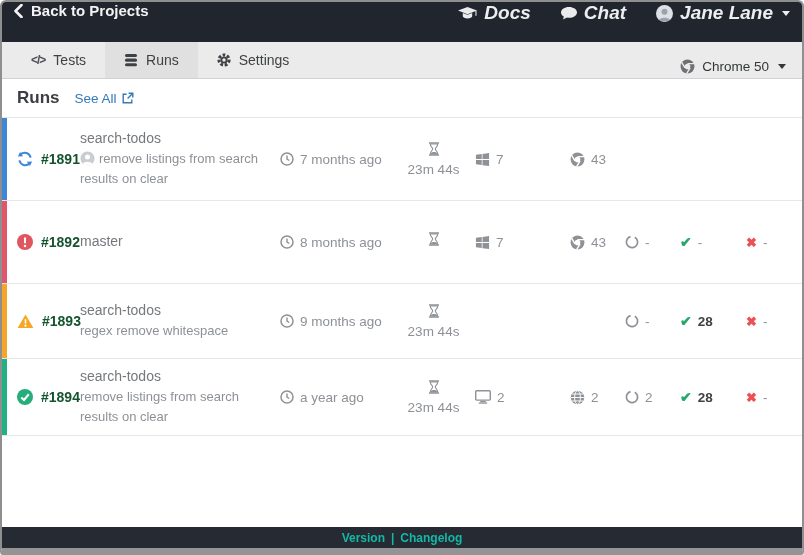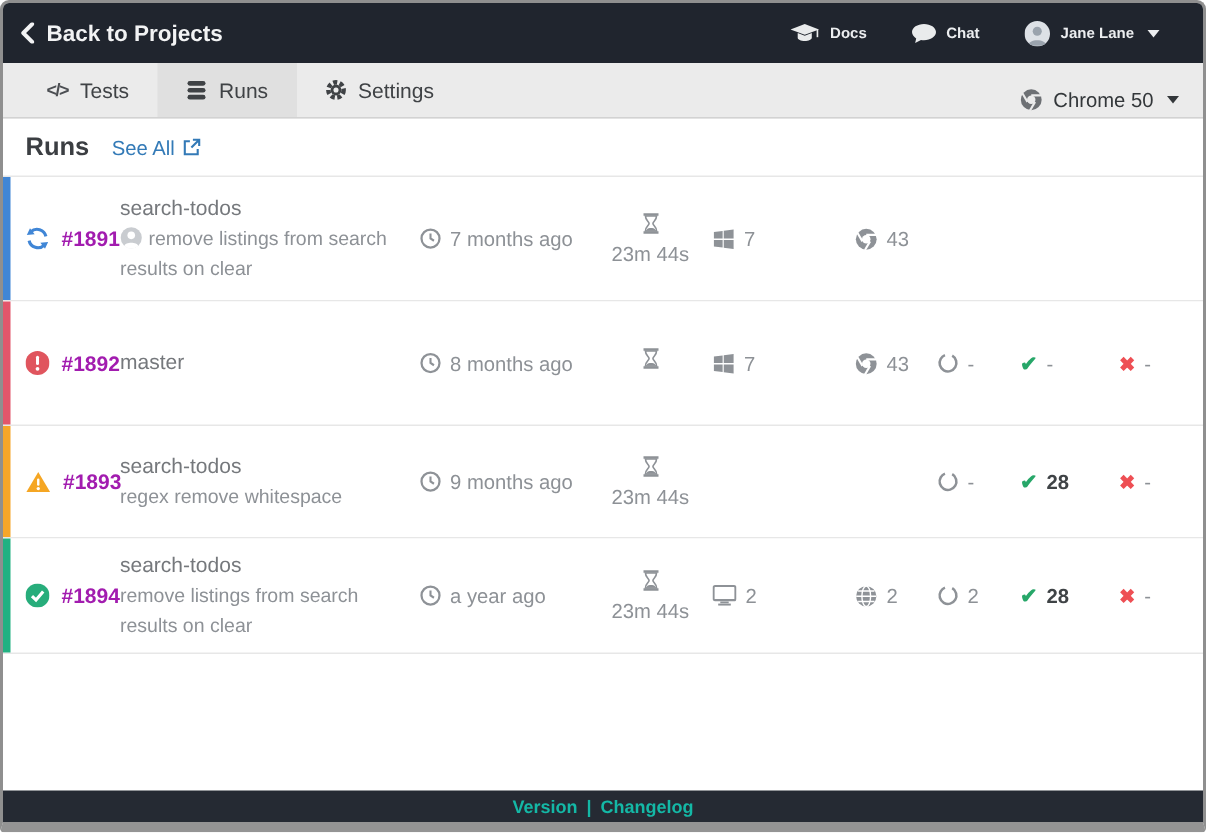--- a/index.html
+++ b/index.html
@@ -12,26 +12,26 @@
     border-bottom:7px solid #949494;
     border-radius:6px 6px 3px 3px;
     overflow:hidden;
     display:flex; flex-direction:column;
     background:#fff;
   }
 
   
   .navbar {
     flex:0 0 40px; background:#20252e;
-    display:flex; align-items:center; justify-content:space-between;
-    padding:0 29px 0 12px;
+    display:flex; align-items:flex-start; justify-content:space-between;
+    padding:0 12px 0 12px;
   }
   .back-link { display:flex; align-items:center; gap:8px; color:#f2f3f4; font-size:15px; font-weight:bold; cursor:pointer; }
   .nav-right { display:flex; align-items:center; gap:30px; }
-  .nav-item { display:flex; align-items:center; gap:7px; color:#eceef0; font-size:10px; font-weight:bold; cursor:pointer; }
+  .nav-item { display:flex; align-items:center; gap:7px; color:#eceef0; font-size:19px; font-weight:bold; cursor:pointer;font-style:italic; }
   .caret { width:0; height:0; border-left:4px solid transparent; border-right:4px solid transparent; border-top:5px solid currentColor; display:inline-block; margin-left:2px; }
 
   
   .tabbar {
     flex:0 0 37px; background:#ebebeb; border-bottom:1px solid #d2d2d2;
     display:flex; align-items:stretch; padding-left:10px;
   }
   .tab { display:flex; align-items:center; gap:8px; padding:0 19px; font-size:14px; color:#3f4245; cursor:pointer; }
   .tab.active { background:#e0e0e0; }
   .code-glyph { font-size:12px; font-weight:bold; color:#4b4e52; letter-spacing:-1px; }
@@ -46,21 +46,21 @@
 
   
   .run-list { border-top:1px solid #e7e7e7; }
   .run-row { position:relative; display:flex; align-items:center; border-bottom:1px solid #e7e7e7; padding-left:5px; cursor:pointer; background:#fff; }
   .run-row.tall  { min-height:83px; }
   .run-row.short { min-height:75px; }
   .run-row.mid   { min-height:77px; }
   .stripe { position:absolute; left:0; top:0; bottom:0; width:5px; }
 
   .c-status  { width:73px; padding-left:10px; display:flex; align-items:center; gap:8px; flex:0 0 auto; }
-  .run-number { font-size:14px; font-weight:bold; color:#a21caf; }
+  .run-number { font-size:14px; font-weight:bold; color:#14532d; }
   .c-commit  { width:200px; padding-right:10px; flex:0 0 auto; }
   .branch    { color:#75787c; font-size:14px; margin-bottom:3px; }
   .message   { color:#8d9196; font-size:13px; line-height:1.5; }
   .inline-avatar { display:inline-block; vertical-align:-3px; margin-right:4px; }
 
   .cell { display:flex; align-items:center; gap:6px; color:#8d9196; font-size:13.5px; flex:0 0 auto; }
   .c-time     { width:112px; }
   .c-duration { width:83px;flex-direction:column; }
   .c-os       { width:95px; }
   .c-browser  { width:55px; }

